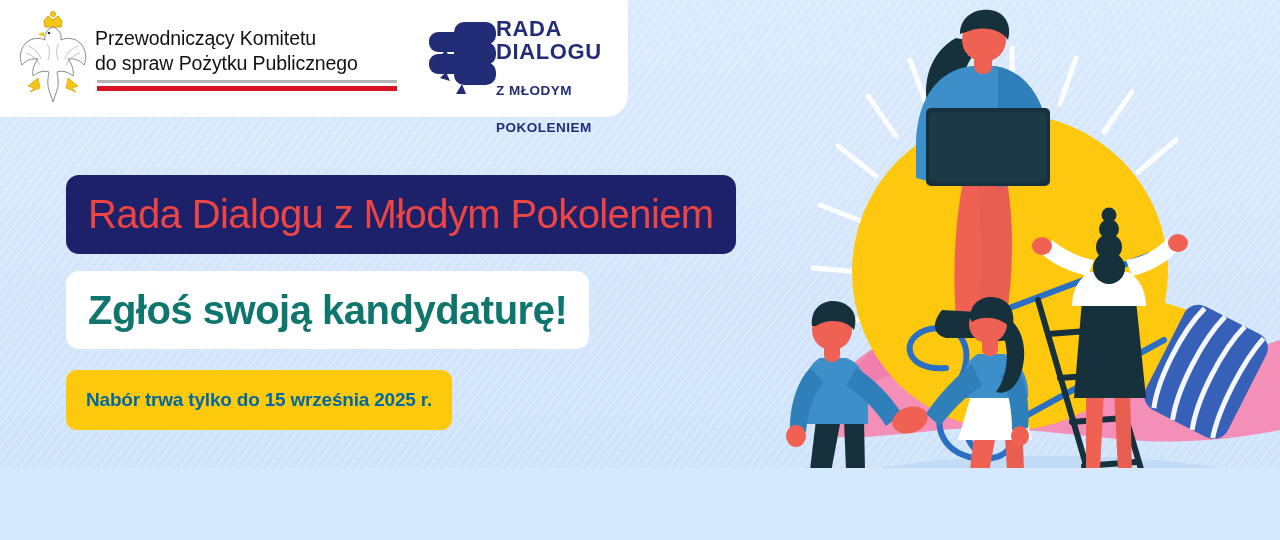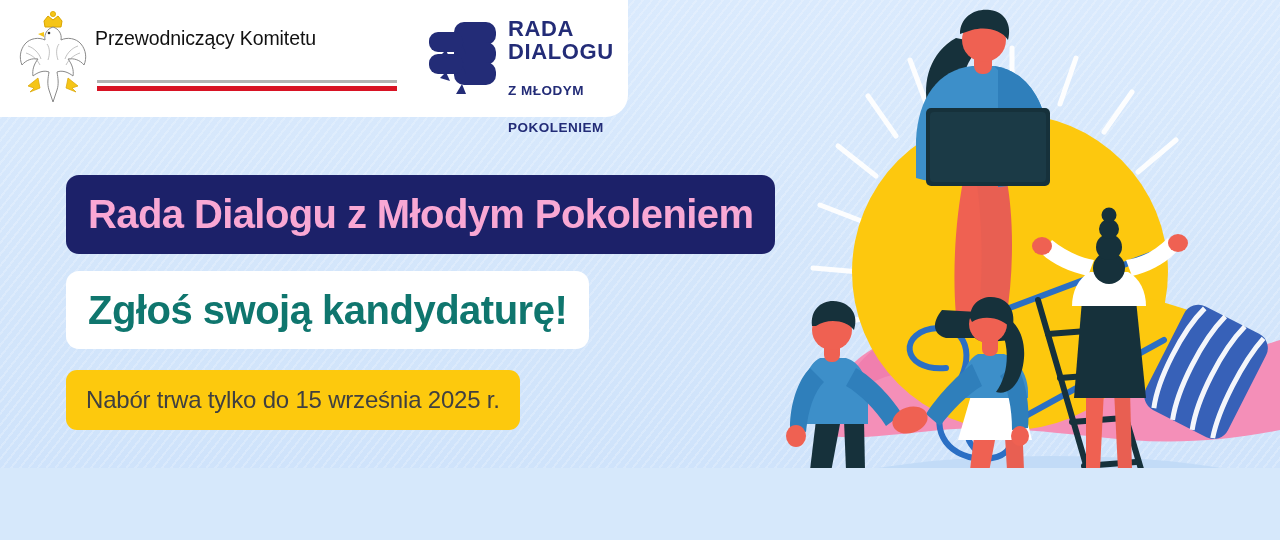--- a/index.html
+++ b/index.html
@@ -44,55 +44,55 @@
   #gov-text .line{
     font-size:19.5px;line-height:25px;color:#111;letter-spacing:-0.1px;
     white-space:nowrap;
   }
   #flag-rule{position:absolute;left:97px;top:80px;width:300px;}
   #flag-rule .gray{height:3px;background:#b3b3b3;}
   #flag-rule .red{height:5px;background:#d81324;margin-top:3px;}
 
   #rdmp-logo{position:absolute;left:428px;top:18px;width:180px;height:80px;}
   #rdmp-mark{position:absolute;left:0;top:2px;width:76px;height:76px;}
-  #rdmp-words{position:absolute;left:80px;top:0px;}
+  #rdmp-words{position:absolute;left:68px;top:0px;}
   #rdmp-words .big{
     font-size:22px;font-weight:bold;color:#232c77;letter-spacing:.6px;
     line-height:22.5px;
   }
   #rdmp-words .small{
     font-size:13.5px;font-weight:bold;color:#232c77;letter-spacing:.5px;
     line-height:16.5px;margin-top:20px;
   }
 
   
   .pill{
     position:absolute;display:flex;align-items:center;
     border-radius:12px;z-index:20;white-space:nowrap;
   }
   #pill-title{
     left:66px;top:175px;height:79px;padding:0 22px;
     background:#1c2169;border-radius:13px;
   }
   #pill-title .txt{
-    color:#f9a8d4;font-size:40px;font-weight:bold;letter-spacing:-0.6px;
+    color:#ef4444;font-size:40px;font-weight:normal;letter-spacing:-0.6px;
   }
   #pill-cta{
     left:66px;top:271px;height:78px;padding:0 22px;
     background:#ffffff;border-radius:13px;
   }
   #pill-cta .txt{
     color:#0f766e;font-size:40px;font-weight:bold;letter-spacing:-0.5px;
   }
   #pill-deadline{
     left:66px;top:370px;height:60px;padding:0 20px;
     background:#fdc90d;border-radius:11px;
   }
   #pill-deadline .txt{
-    color:#404040;font-size:24px;font-weight:normal;letter-spacing:-0.2px;
+    color:#0369a1;font-size:19px;font-weight:bold;letter-spacing:-0.2px;
   }
 
   
   #illustration{
     position:absolute;left:760px;top:0;width:520px;height:540px;z-index:10;
   }
   #illustration svg{display:block;}
 </style>
 </head>
 <body>
@@ -290,20 +290,21 @@
         <path d="M30 22 L24 24 L30 27 Z" fill="#f5c518"></path>
         <circle cx="35" cy="23" r="1.3" fill="#333"></circle>
 
         <path d="M24 68 L14 76 L20 78 L16 82 L26 78 Z" fill="#f5c518" stroke="#d9a400" stroke-width=".7"></path>
         <path d="M54 68 L64 76 L58 78 L62 82 L52 78 Z" fill="#f5c518" stroke="#d9a400" stroke-width=".7"></path>
       </svg>
     </div>
 
     <div id="gov-text">
       <div class="line">Przewodniczący Komitetu</div>
+      <div class="line">do spraw Pożytku Publicznego</div>
     </div>
 
     <div id="flag-rule">
       <div class="gray"></div>
       <div class="red"></div>
     </div>
 
     <div id="rdmp-logo">
       <div id="rdmp-mark">
         <svg width="76" height="76" viewBox="0 0 76 76" xmlns="http://www.w3.org/2000/svg">

